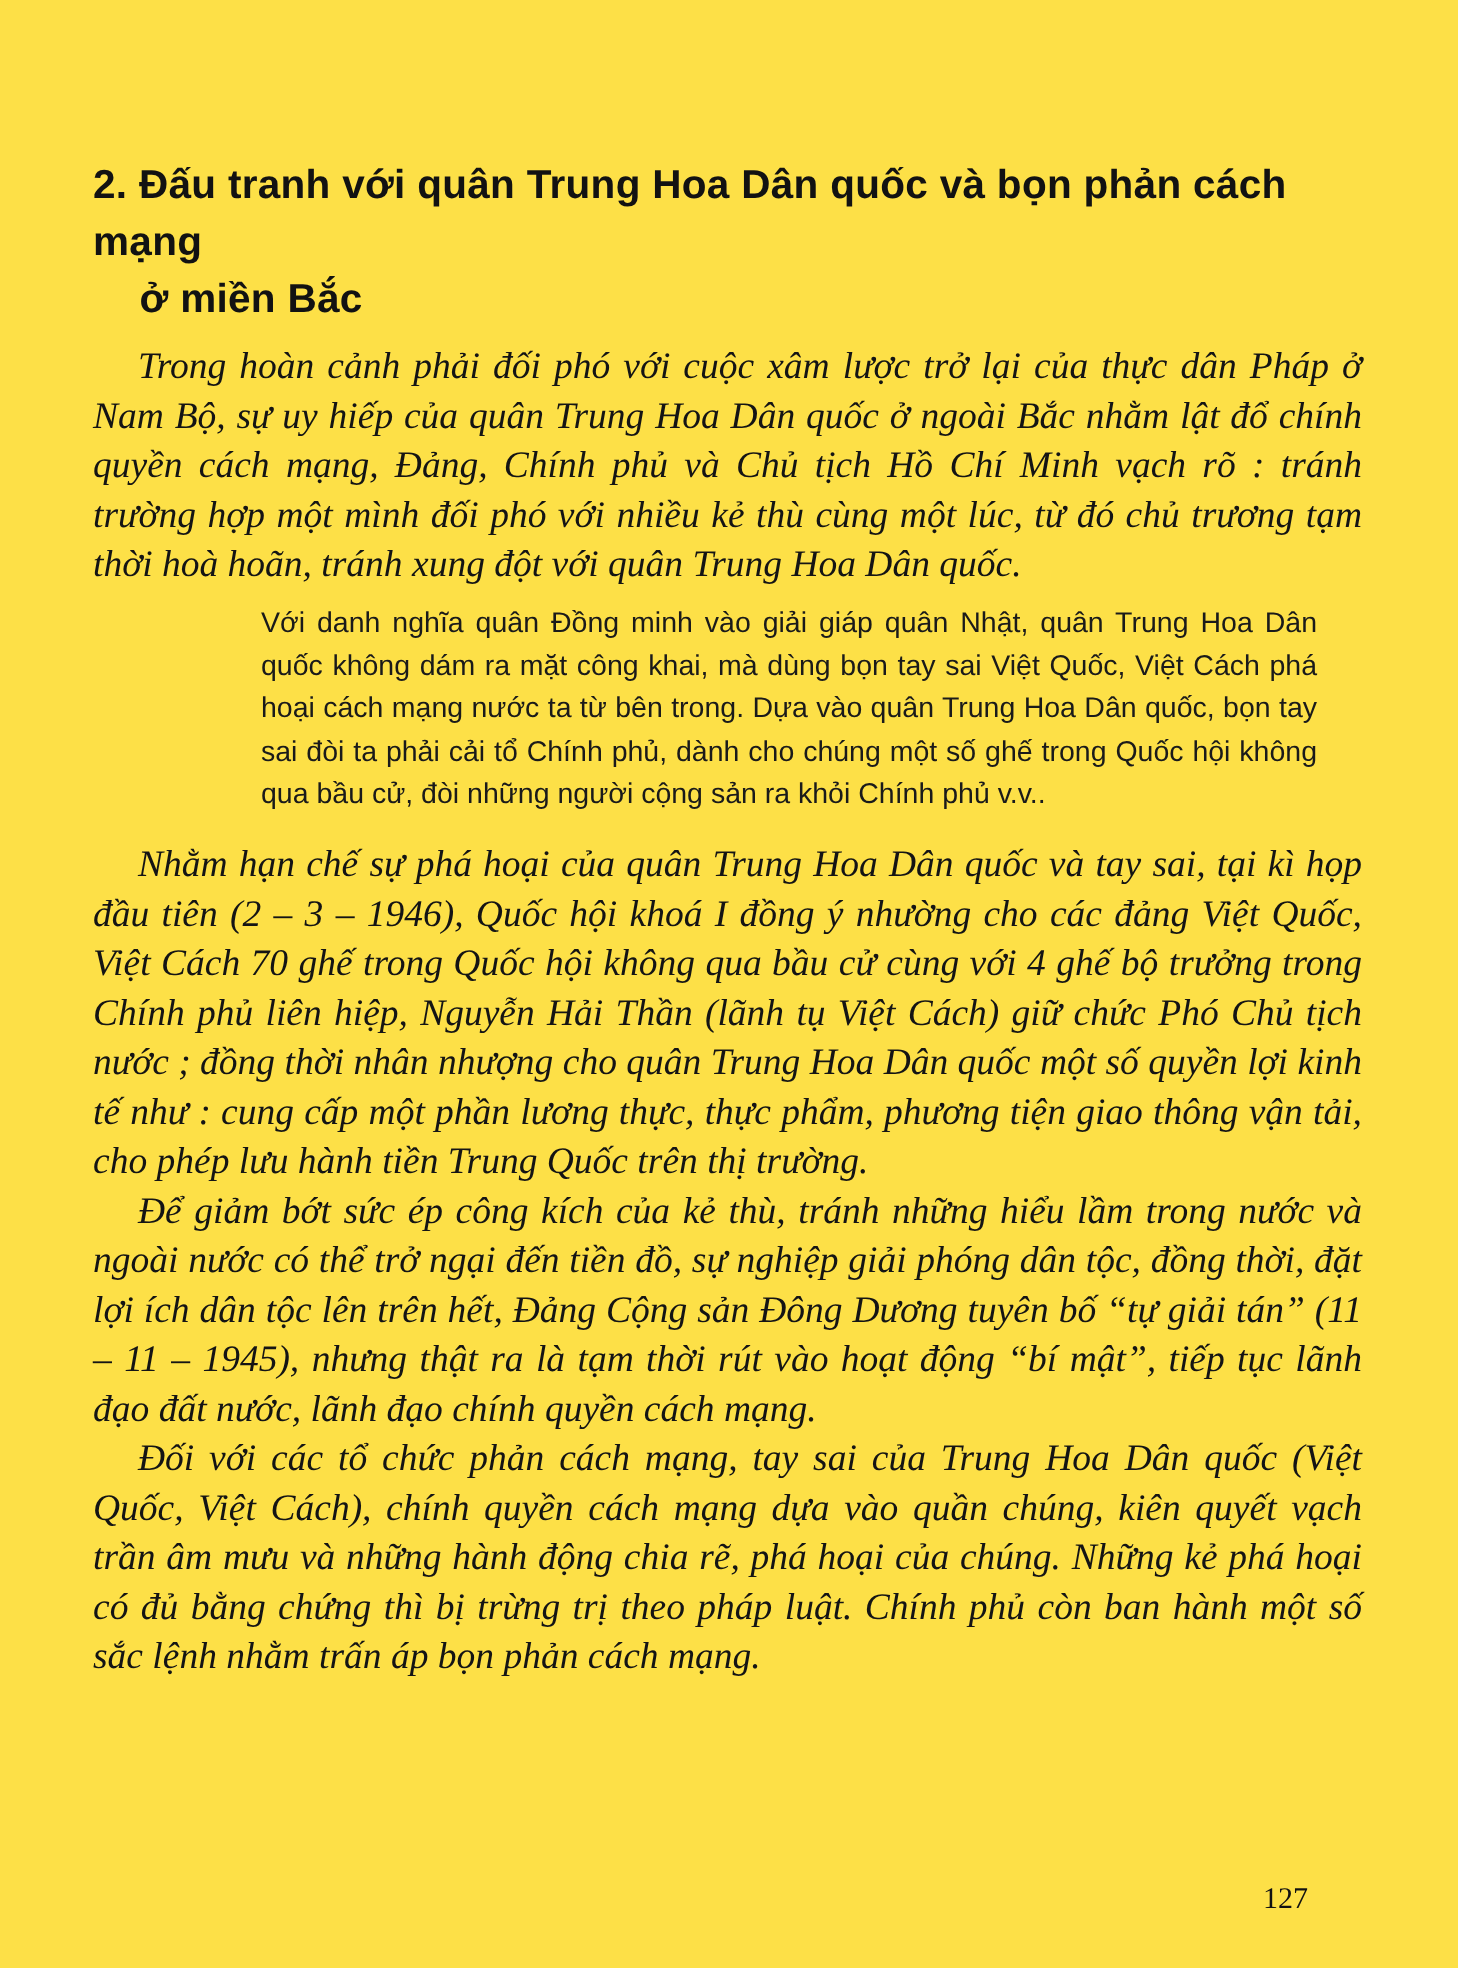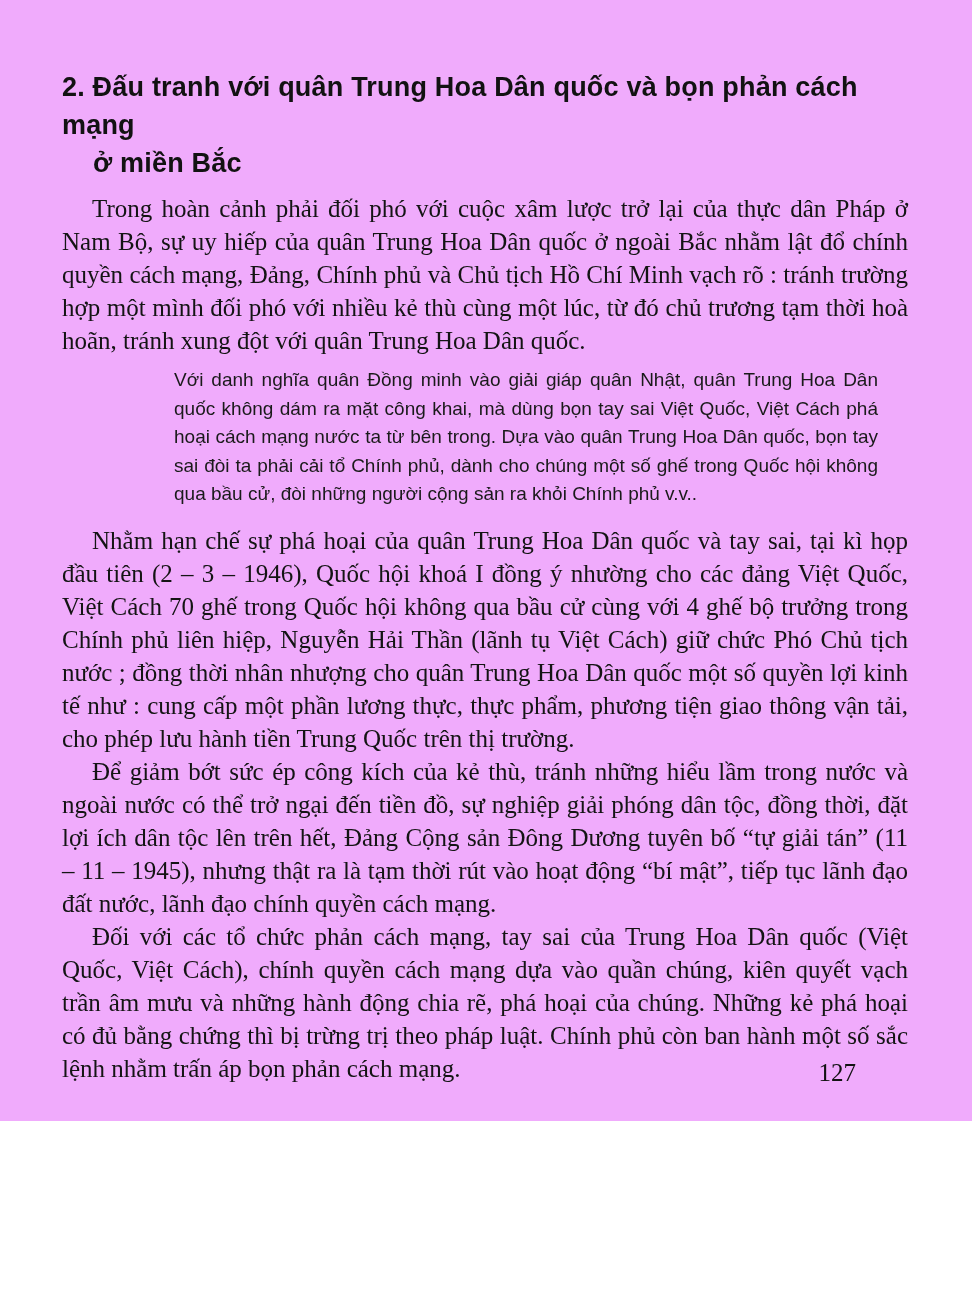--- a/index.html
+++ b/index.html
@@ -10,23 +10,23 @@
     width: 972px;
     height: 1312px;
     background: #ffffff;
     color: #161616;
     overflow: hidden;
   }
   .page {
     position: relative;
     box-sizing: border-box;
     width: 972px;
-    height: 1121px;
-    padding: 68px 64px 0 62px;
-    background: #f0abfc;
+    height: 1312px;
+    padding: 104px 64px 0 62px;
+    background: #fde047;
   }
   .section-heading {
     font-family: "Liberation Sans", sans-serif;
     font-weight: 700;
     font-size: 27px;
     line-height: 38px;
     color: #121212;
     margin: 0 0 10px 0;
     letter-spacing: 0.2px;
   }
@@ -34,35 +34,36 @@
     padding-left: 31px;
   }
   .body-para {
     font-family: "Liberation Serif", serif;
     font-size: 25px;
     line-height: 33px;
     text-align: justify;
     text-indent: 30px;
     margin: 0;
     color: #141414;
+    font-style: italic;
   }
   .reading-block {
     font-family: "Liberation Sans", sans-serif;
     font-size: 19px;
     line-height: 28.5px;
     text-align: justify;
     margin: 9px 30px 15px 112px;
     color: #1a1a1a;
   }
   .page-number {
     position: absolute;
-    right: 116px;
+    right: 100px;
     bottom: 34px;
     font-family: "Liberation Serif", serif;
-    font-size: 25px;
+    font-size: 20px;
     color: #121212;
   }
 </style>
 </head>
 <body>
 
 <div class="page">
 
   <h2 class="section-heading">
     <div class="h-line1">2. Đấu tranh với quân Trung Hoa Dân quốc và bọn phản cách mạng</div>

